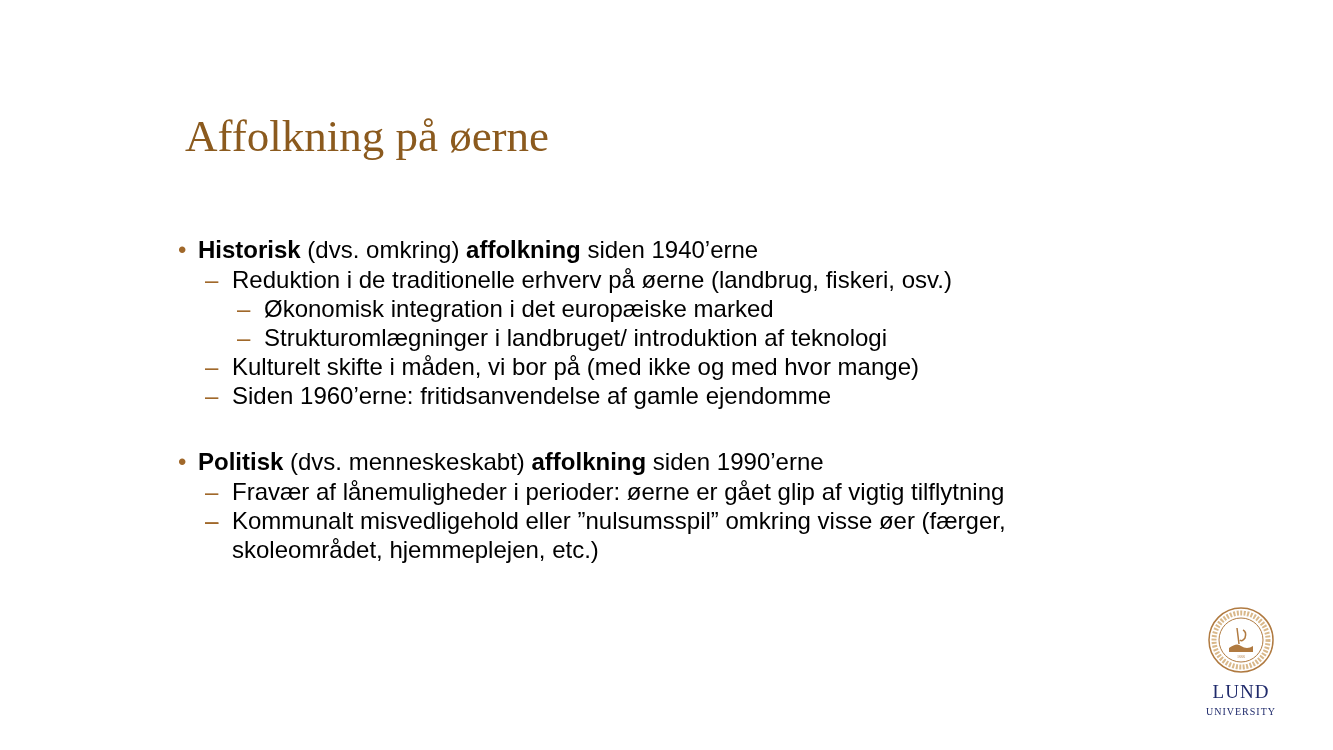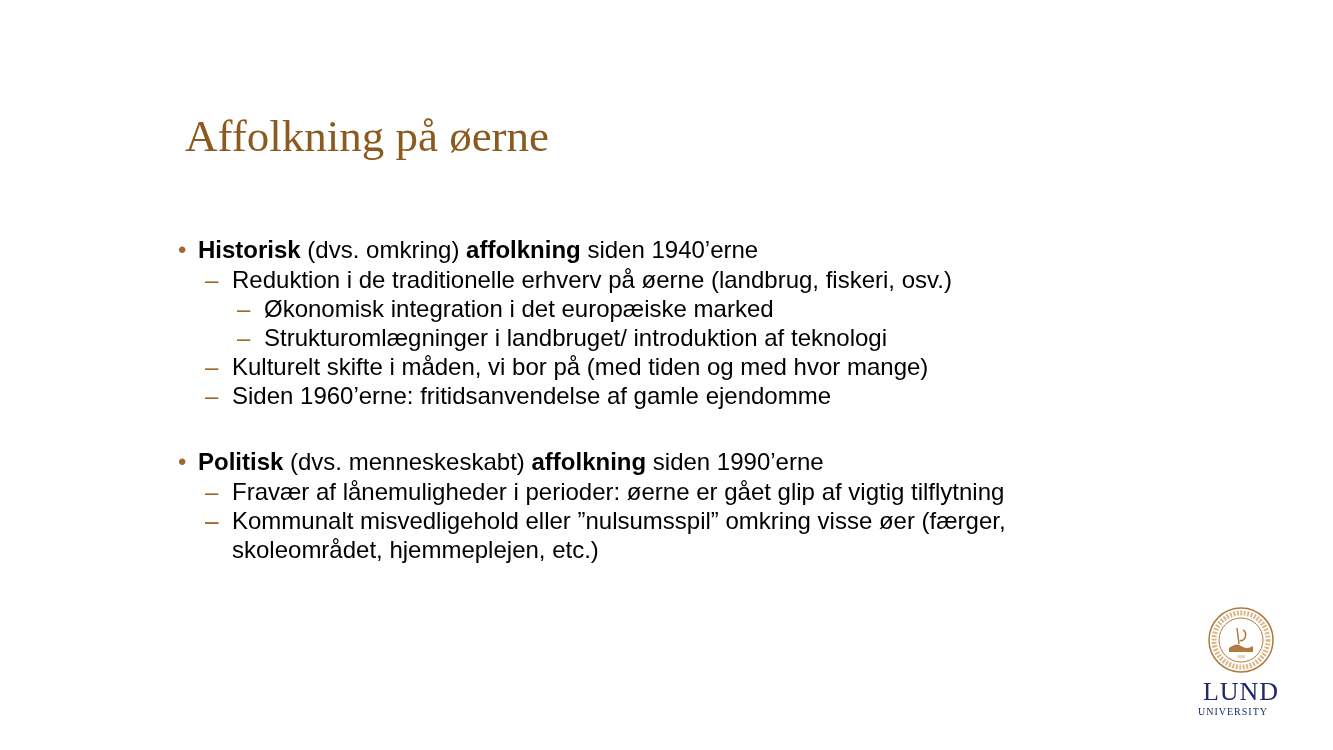--- a/index.html
+++ b/index.html
@@ -17,38 +17,38 @@
     .l1 .mark { position: absolute; left: 0; top: 0; color: #A0682A; }
     .l2 { position: relative; padding-left: 54px; font-size: 24px; line-height: 29px; }
     .l2 .mark { position: absolute; left: 27px; top: 0; color: #A0682A; }
     .l3 { position: relative; padding-left: 86px; font-size: 24px; line-height: 29px; }
     .l3 .mark { position: absolute; left: 59px; top: 0; color: #A0682A; }
     .gap { height: 36px; }
     b { font-weight: bold; margin-top: 38px; }
     .logo { position: absolute; left: 1198px; top: 606px; width: 86px; }
     .seal { display: block; margin: 0 auto; }
     .lund { text-align: center; font-family: "Liberation Serif", serif; color: #1F2A6B;
-      font-size: 26px; letter-spacing: 1px; line-height: 28px; margin-top: 4px; }
-    .univ { font-family: "Liberation Serif", serif; color: #1F2A6B;
+      font-size: 19px; letter-spacing: 1px; line-height: 28px; margin-top: 4px; }
+    .univ { text-align: center; font-family: "Liberation Serif", serif; color: #1F2A6B;
       font-size: 10px; letter-spacing: 1px; line-height: 12px; }
   </style>
 </head>
 <body>
 
 <div class="title">Affolkning på øerne</div>
 
 <div class="content">
   <div class="l1">
     <span class="mark">•</span>
     <b>Historisk</b><span> (dvs. omkring) </span><b>affolkning</b><span> siden 1940’erne</span>
   </div>
   <div class="l2"><span class="mark">–</span><span>Reduktion i de traditionelle erhverv på øerne (landbrug, fiskeri, osv.)</span></div>
   <div class="l3"><span class="mark">–</span><span>Økonomisk integration i det europæiske marked</span></div>
   <div class="l3"><span class="mark">–</span><span>Strukturomlægninger i landbruget/ introduktion af teknologi</span></div>
-  <div class="l2"><span class="mark">–</span><span>Kulturelt skifte i måden, vi bor på (med tiden og med hvor mange)</span></div>
+  <div class="l2"><span class="mark">–</span><span>Kulturelt skifte i måden, vi bor på (med ikke og med hvor mange)</span></div>
   <div class="l2"><span class="mark">–</span><span>Siden 1960’erne: fritidsanvendelse af gamle ejendomme</span></div>
 
   <div class="gap"></div>
 
   <div class="l1">
     <span class="mark">•</span>
     <b>Politisk</b><span> (dvs. menneskeskabt) </span><b>affolkning</b><span> siden 1990’erne</span>
   </div>
   <div class="l2"><span class="mark">–</span><span>Fravær af lånemuligheder i perioder: øerne er gået glip af vigtig tilflytning</span></div>
   <div class="l2"><span class="mark">–</span></div>

